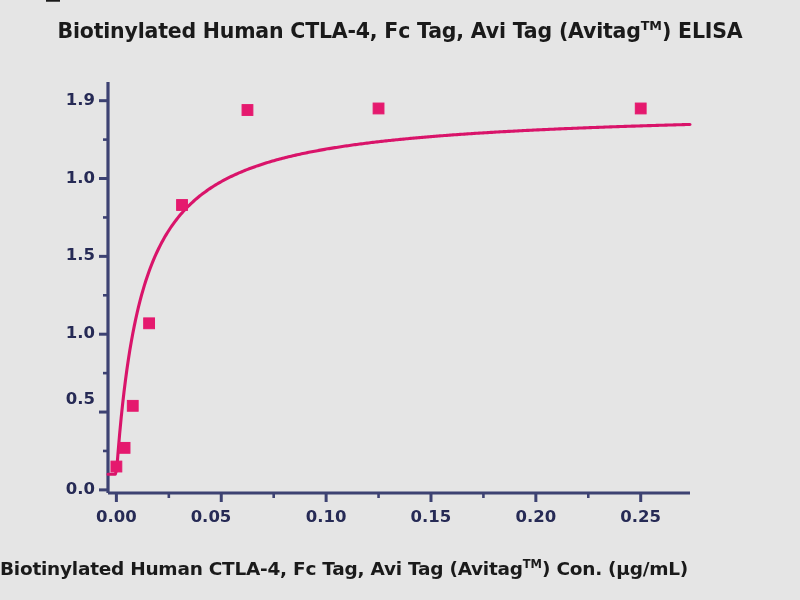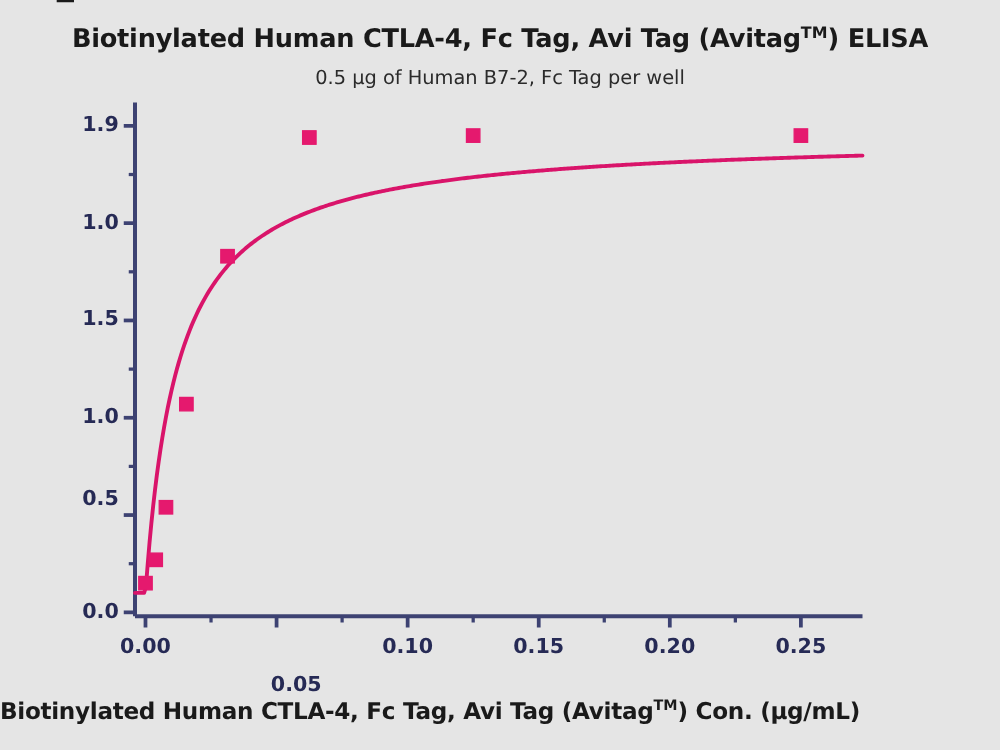--- a/index.html
+++ b/index.html
@@ -108,21 +108,20 @@
 </style>
 </head>
 <body>
 
 <div id="figure">
 
   <div class="title">
     <span>Biotinylated Human CTLA-4, Fc Tag, Avi Tag (Avitag</span><span class="tm">TM</span><span>) ELISA</span>
   </div>
 
-  <div class="subtitle">0.5 µg of Human B7-2, Fc Tag per well</div>
 
   <div class="ylabel-wrap">
     <div class="ylabel-inner">Mean Abs. (OD450)</div>
   </div>
 
   <div class="xlabel">
     <span>Biotinylated Human CTLA-4, Fc Tag, Avi Tag (Avitag</span><span class="tm">TM</span><span>) Con. (µg/mL)</span>
   </div>
 
   <svg class="plot" width="800" height="600">
@@ -170,20 +169,20 @@
   <div id="ytick-labels">
       <div class="ytick-label" style="left: 39px; top: 478.886px;">0.0</div>
       <div class="ytick-label" style="left: 39px; top: 389px;">0.5</div>
       <div class="ytick-label" style="left: 39px; top: 323.205px;">1.0</div>
       <div class="ytick-label" style="left: 39px; top: 245.364px;">1.5</div>
       <div class="ytick-label" style="left: 39px; top: 167.523px;">1.0</div>
       <div class="ytick-label" style="left: 39px; top: 89.6818px;">1.9</div>
     </div>
   <div id="xtick-labels">
       <div class="xtick-label" style="left: 81.3892px; top: 507px;">0.00</div>
-      <div class="xtick-label" style="left: 202px; top: 507px; margin-top: 31px;">0.05</div>
+      <div class="xtick-label" style="left: 176px; top: 507px;">0.05</div>
       <div class="xtick-label" style="left: 291.119px; top: 507px;">0.10</div>
       <div class="xtick-label" style="left: 395.984px; top: 507px;">0.15</div>
       <div class="xtick-label" style="left: 500.849px; top: 507px;">0.20</div>
       <div class="xtick-label" style="left: 605.714px; top: 507px;">0.25</div>
     </div>
 
 </div>
 
 </body></html>

